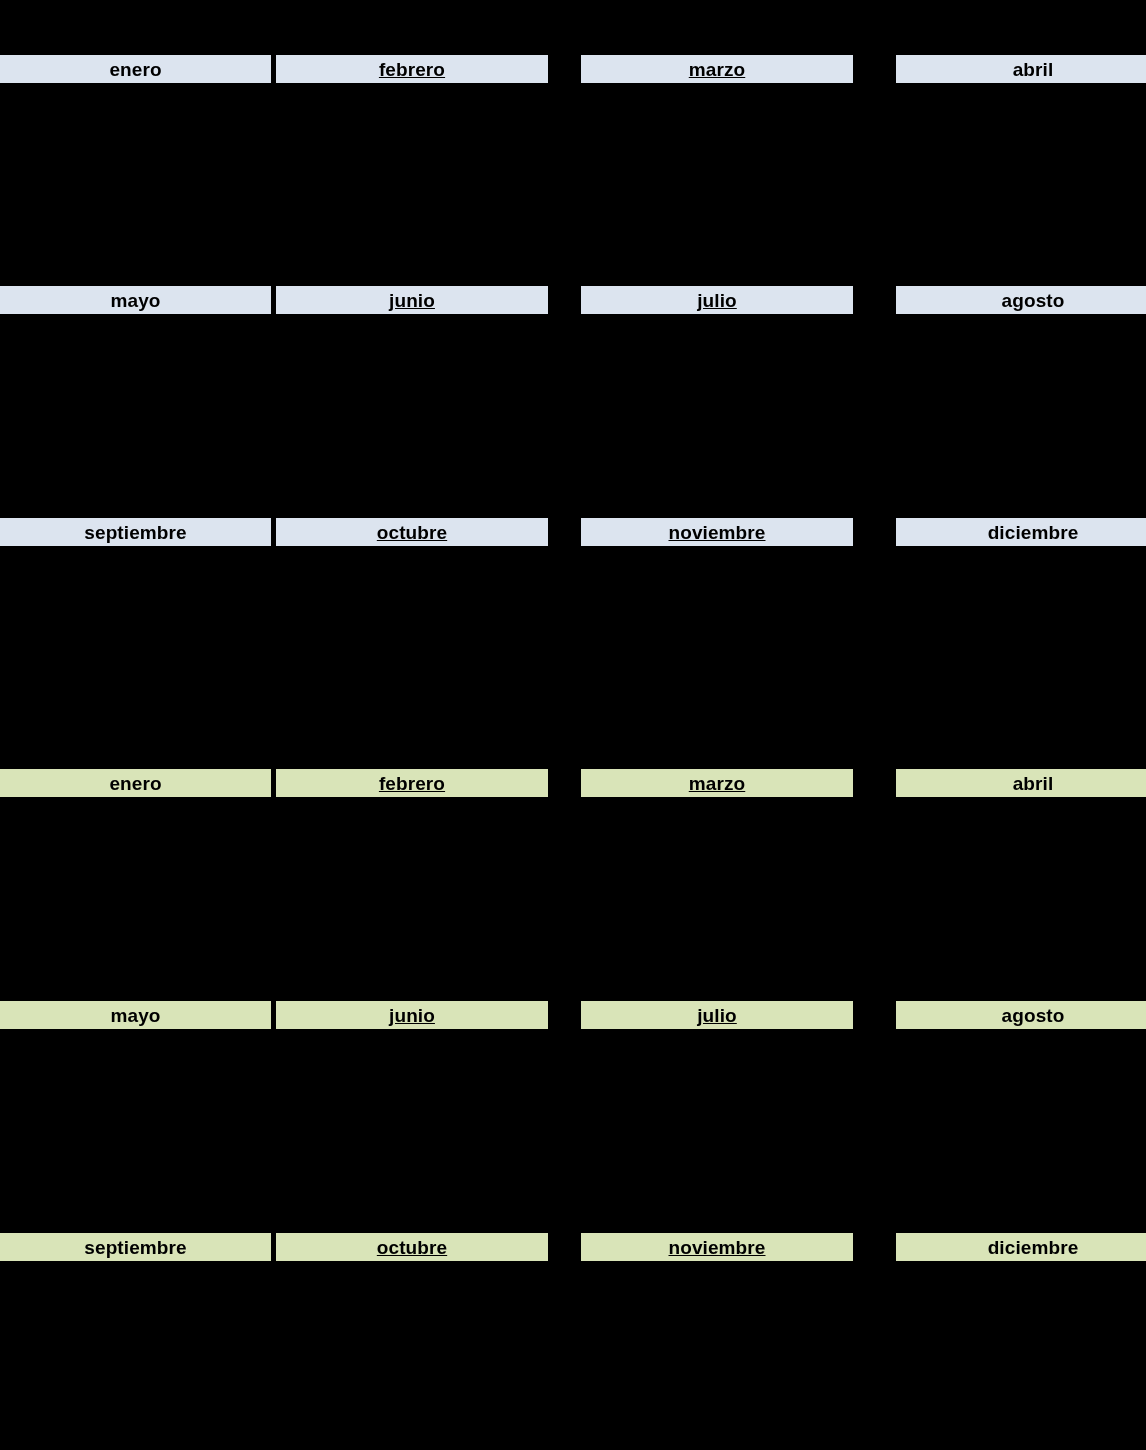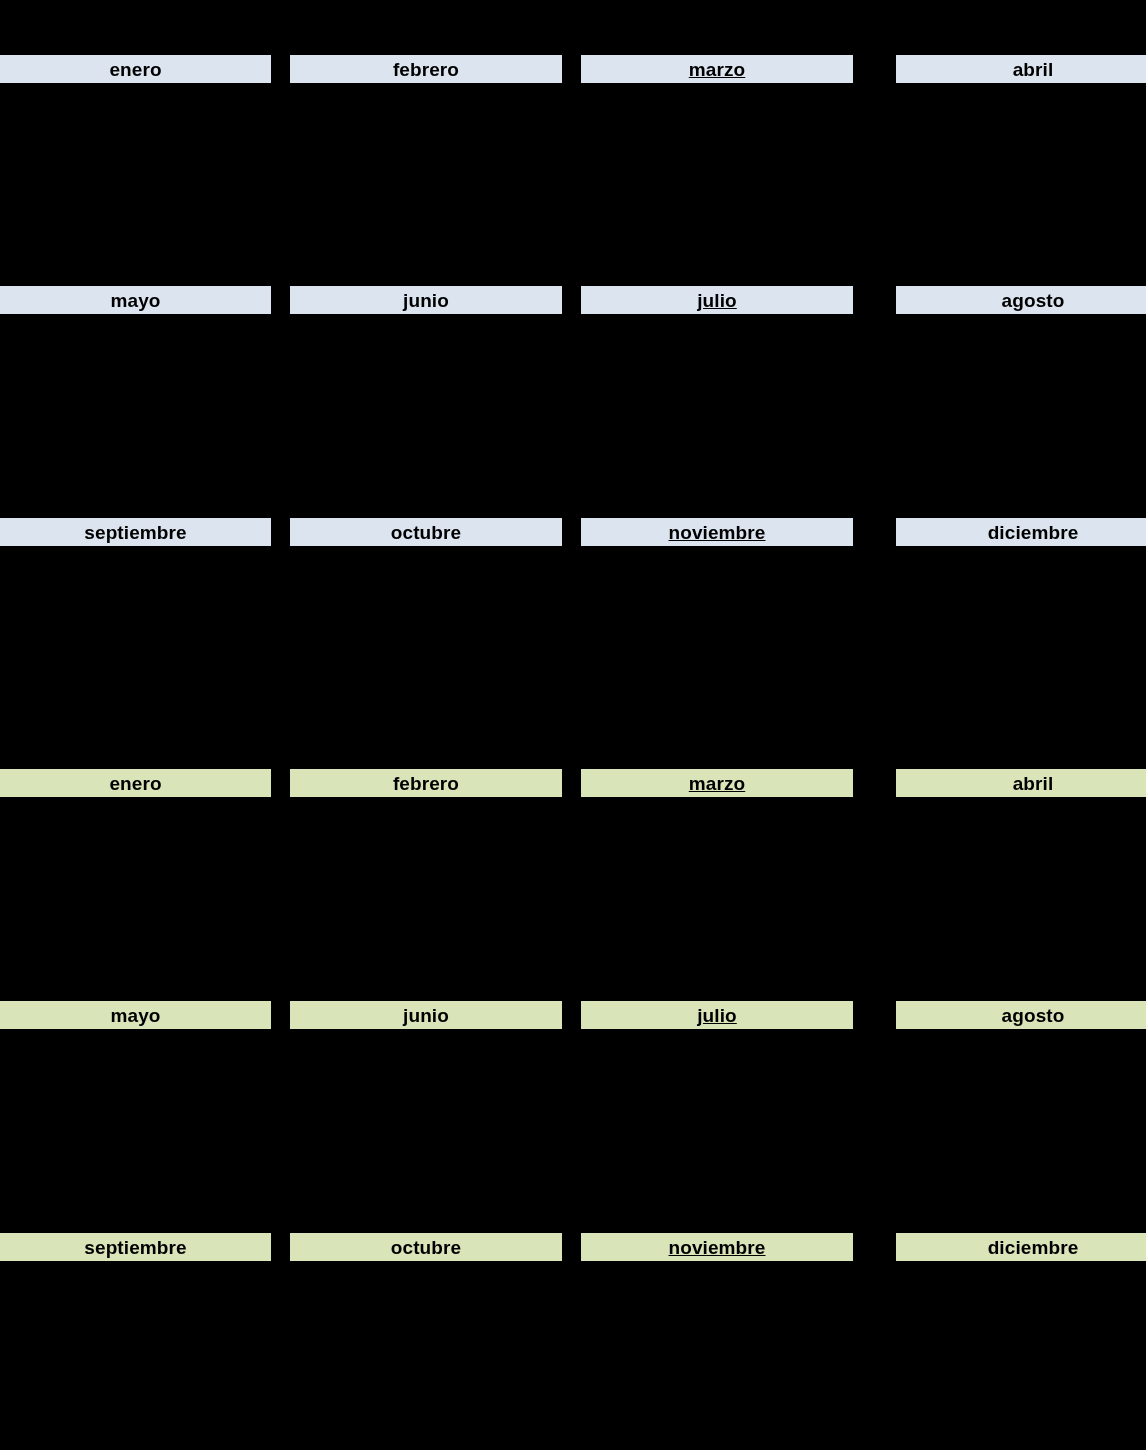--- a/index.html
+++ b/index.html
@@ -37,21 +37,21 @@
     top: 0;
     height: 28px;
     display: flex;
     align-items: center;
     justify-content: center;
     box-sizing: border-box;
   }
 
   
   .col-0 { left: 0px;   width: 271px; }
-  .col-1 { left: 290px; width: 272px; }
+  .col-1 { left: 276px; width: 272px; text-decoration: underline; }
   .col-2 { left: 581px; width: 272px; text-decoration: underline; }
   .col-3 { left: 896px; width: 274px; }
 
   
   .pal-blue  { background: #dce4ef; }
   .pal-green { background: #d9e4b8; }
 
   .month-label {
     font-family: "Liberation Sans", sans-serif;
     font-size: 19px;

